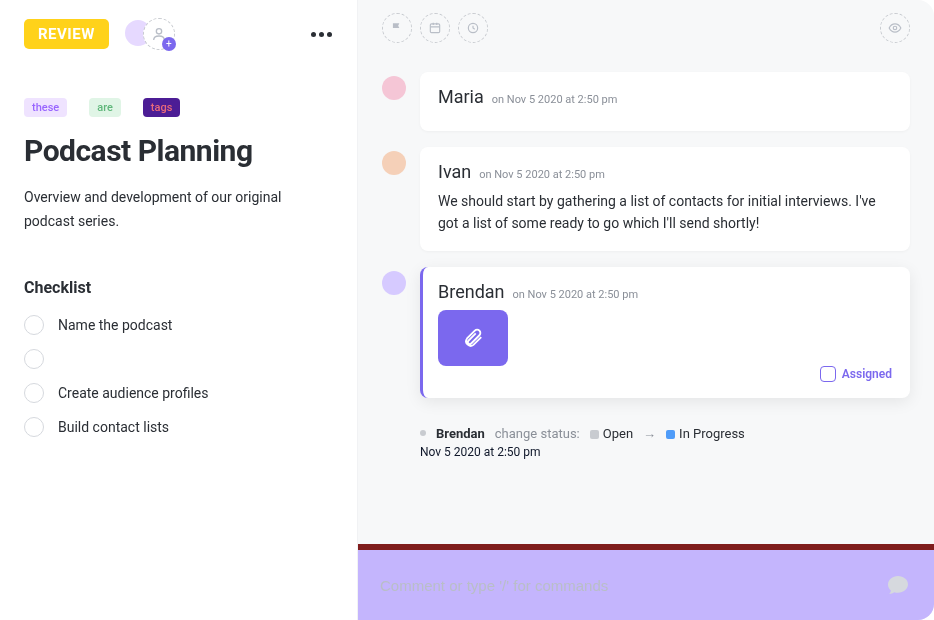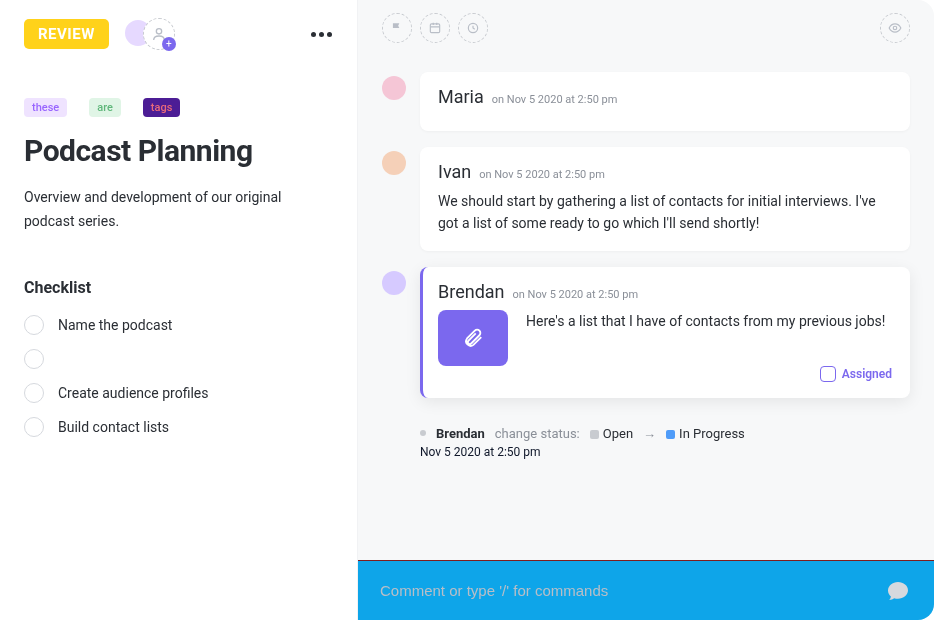--- a/index.html
+++ b/index.html
@@ -240,23 +240,23 @@
 .sq-blue { background: #4f9cf9; }
 .status-arrow { color: #8a8f98; }
 .status-time {
   font-size: 12px;
   color: #0f172a;
   margin-left: 38px;
   margin-top: 2px;
 }
 
 .composer {
-  height: 60px;
-  border-top: 1px solid #7f1d1d;
-  background: #0ea5e9;
+  height: 76px;
+  border-top: 6px solid #7f1d1d;
+  background: #c4b5fd;
   display: flex;
   align-items: center;
   padding: 0 22px;
 }
 .composer input {
   flex: 1;
   border: none;
   outline: none;
   font-size: 15px;
   color: #2a2e34;
@@ -377,21 +377,20 @@
         <div class="comment-head">
           <span class="comment-author">Brendan</span>
           <span class="comment-time">on Nov 5 2020 at 2:50 pm</span>
         </div>
         <div class="attach-row">
           <div class="attach-box">
             <svg width="22" height="22" viewBox="0 0 24 24" fill="none" stroke="#fff" stroke-width="2">
                 <path d="M21 11l-8.5 8.5a5 5 0 01-7-7L14 4a3.5 3.5 0 015 5l-9 9a2 2 0 01-3-3l8-8"></path>
               </svg>
           </div>
-          <div class="comment-body" style="flex:1">Here's a list that I have of contacts from my previous jobs!</div>
         </div>
         <div class="assigned-badge">
           <span class="assigned-chk"></span>
           <span>Assigned</span>
         </div>
         <div style="clear:both"></div>
       </div>
     </div>
 
     <div class="status-row">

